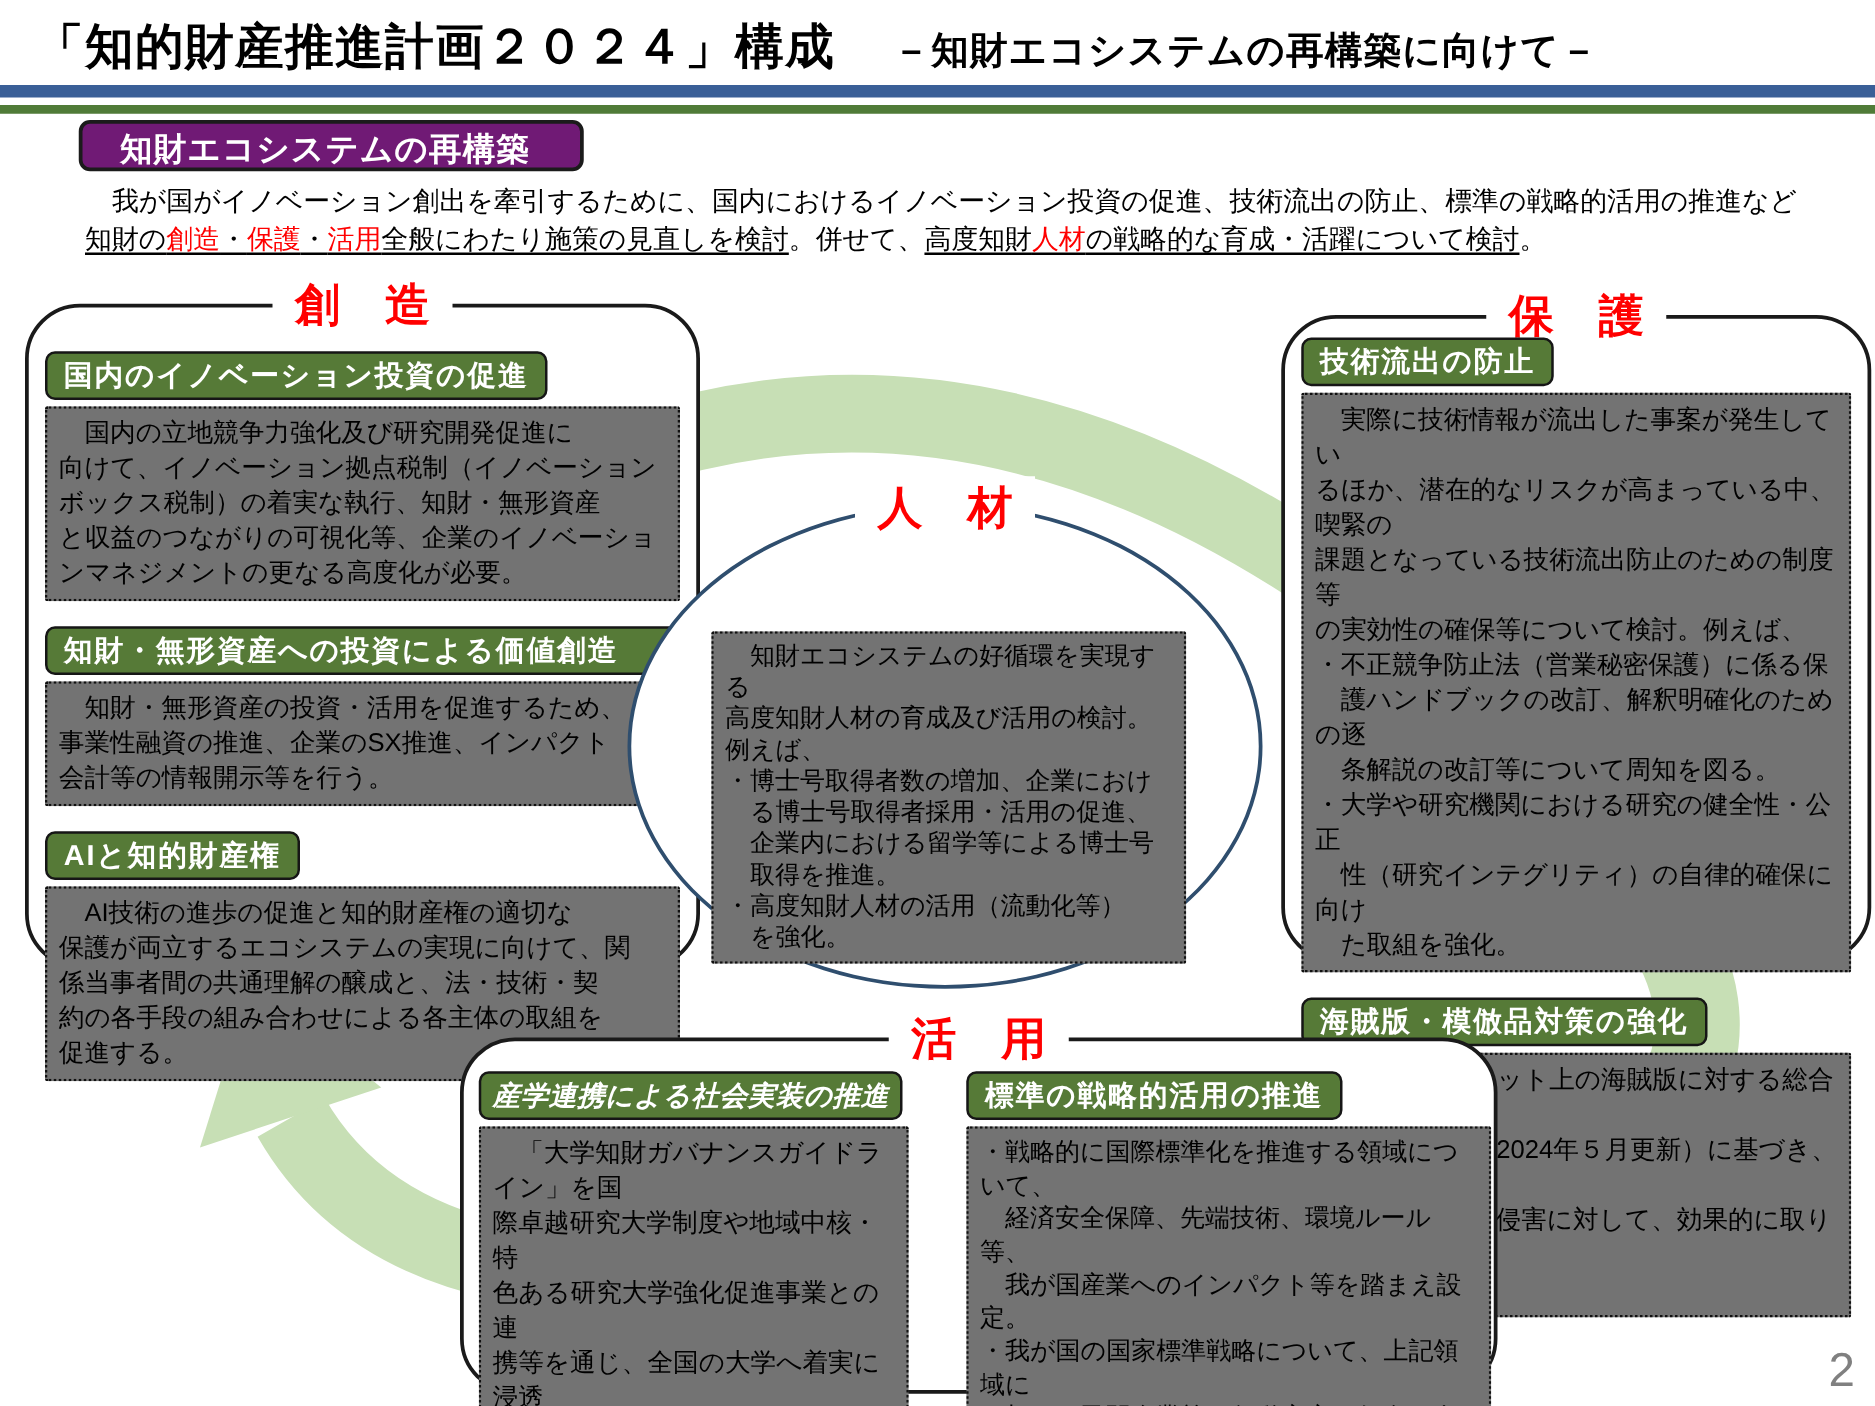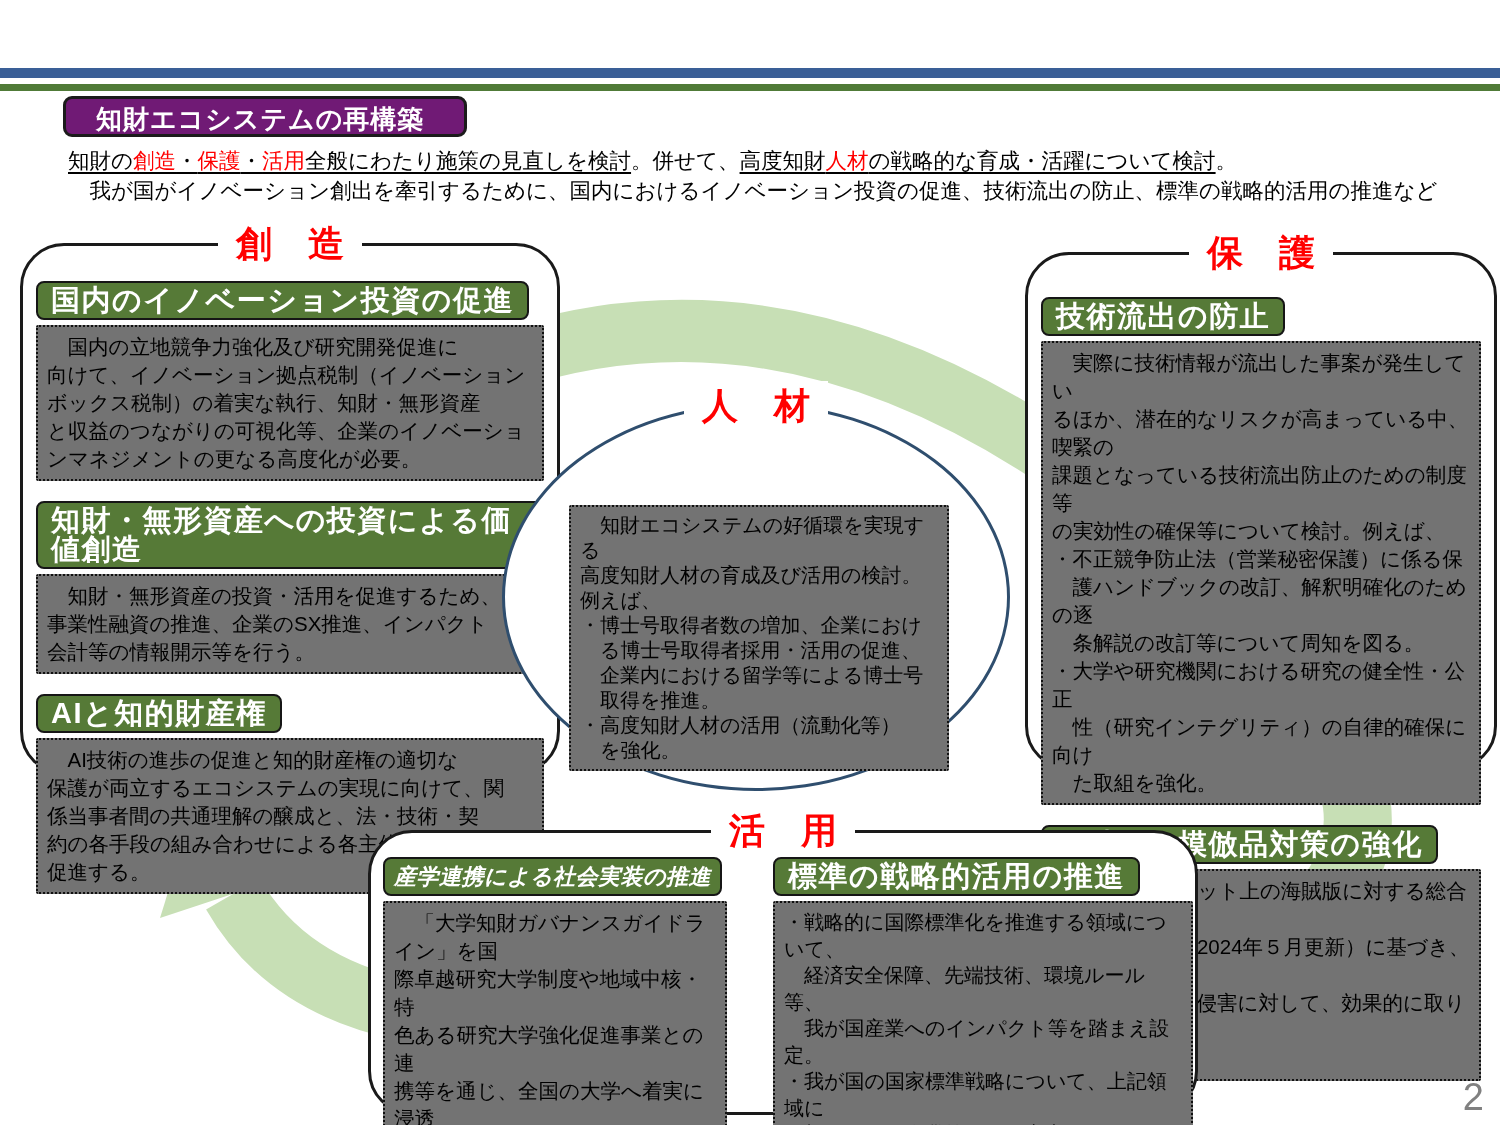--- a/index.html
+++ b/index.html
@@ -28,64 +28,67 @@
     position:absolute;background:#fff;border:3px solid #1a1a1a;border-radius:44px;
     box-sizing:border-box;z-index:1;
   }
   .sec-label{
     position:absolute;top:-27px;left:50%;transform:translateX(-50%);
     background:#fff;padding:0 18px;font-size:36px;font-weight:bold;color:#ff0000;
     white-space:nowrap;line-height:50px;z-index:2;
   }
   .g-head{
     background:#567a37;border:2.5px solid #161616;border-radius:8px;
-    color:#fff;font-size:29px;font-weight:bold;letter-spacing:1.5px;
+    color:#fff;font-size:23px;font-weight:bold;letter-spacing:1.5px;
     padding:3px 13px;line-height:29px;box-sizing:border-box;width:fit-content;
     position:relative;z-index:2;
   }
   .g-head.full{width:100%;}
   .dotted{
     border:2px dotted #111;background:#737373;border-radius:2px;
     font-size:20.5px;line-height:28px;color:#000;
     padding:6px 9px;box-sizing:border-box;white-space:pre-line;
     position:relative;z-index:1;
   }
   .mt6{margin-top:5px;} .mt10{margin-top:20px;}
   .box-inner{position:absolute;left:13px;right:13px;top:0;}
   
   .inner-creation{top:35px;}
-  .inner-protection{top:42px;}
+  .inner-protection{top:15px;}
   
   .util-cols{position:absolute;left:12px;right:12px;top:24px;display:flex;gap:46px;}
   .util-col-left{width:344px;flex:none;}
   .util-col-right{width:420px;flex:none;}
   .util-col-right .dotted{line-height:26.5px;font-size:20px;}
   
   .ellipse{
     position:absolute;left:502px;top:403px;width:508px;height:388px;
     background:#fff;border:3px solid #2f4e6e;border-radius:50%;box-sizing:border-box;z-index:1;
   }
   .ellipse .sec-label{top:-25px;}
   .talent-head{position:absolute;left:60px;top:60px;width:386px;font-size:22px;letter-spacing:1px;padding:3px 8px;}
   .talent-body{position:absolute;left:64px;top:99px;width:380px;font-size:20px;line-height:25px;}
   .page-num{position:absolute;right:16px;bottom:6px;font-size:38px;color:#808080;}
 </style>
 </head>
 <body>
 
 <div class="page">
 
+  <div class="title-row">
+    <span class="title-main">「知的財産推進計画２０２４」構成</span><span class="title-sub">－知財エコシステムの再構築に向けて－</span>
+  </div>
   <div class="bar-blue"></div>
   <div class="bar-green"></div>
 
   <div class="badge">知財エコシステムの再構築</div>
 
   <div class="intro">
+    <div>　我が国がイノベーション創出を牽引するために、国内におけるイノベーション投資の促進、技術流出の防止、標準の戦略的活用の推進など</div>
     <div><u><span>知財の</span><span class="red">創造</span><span>・</span><span class="red">保護</span><span>・</span><span class="red">活用</span><span>全般にわたり施策の見直しを検討</span></u><span>。併せて、</span><u><span>高度知財</span><span class="red">人材</span><span>の戦略的な育成・活躍について検討</span></u><span>。</span></div>
-    <div>　我が国がイノベーション創出を牽引するために、国内におけるイノベーション投資の促進、技術流出の防止、標準の戦略的活用の推進など</div>
   </div>
 
   <svg class="arcs" width="1500" height="1125" viewBox="0 0 1500 1125">
     <path d="M 505 360 Q 770 272 1045 450" fill="none" stroke="#c7dfb5" stroke-width="62"></path>
     <path d="M 1325 730 Q 1432 880 1190 1005" fill="none" stroke="#c7dfb5" stroke-width="68"></path>
     <path d="M 405 1010 Q 285 985 233 894" fill="none" stroke="#c7dfb5" stroke-width="62"></path>
     <polygon points="201,786 305,870 160,918" fill="#c7dfb5"></polygon>
   </svg>
 
   <div class="outer-box" style="left:20px;top:243px;width:540px;height:532px;">

